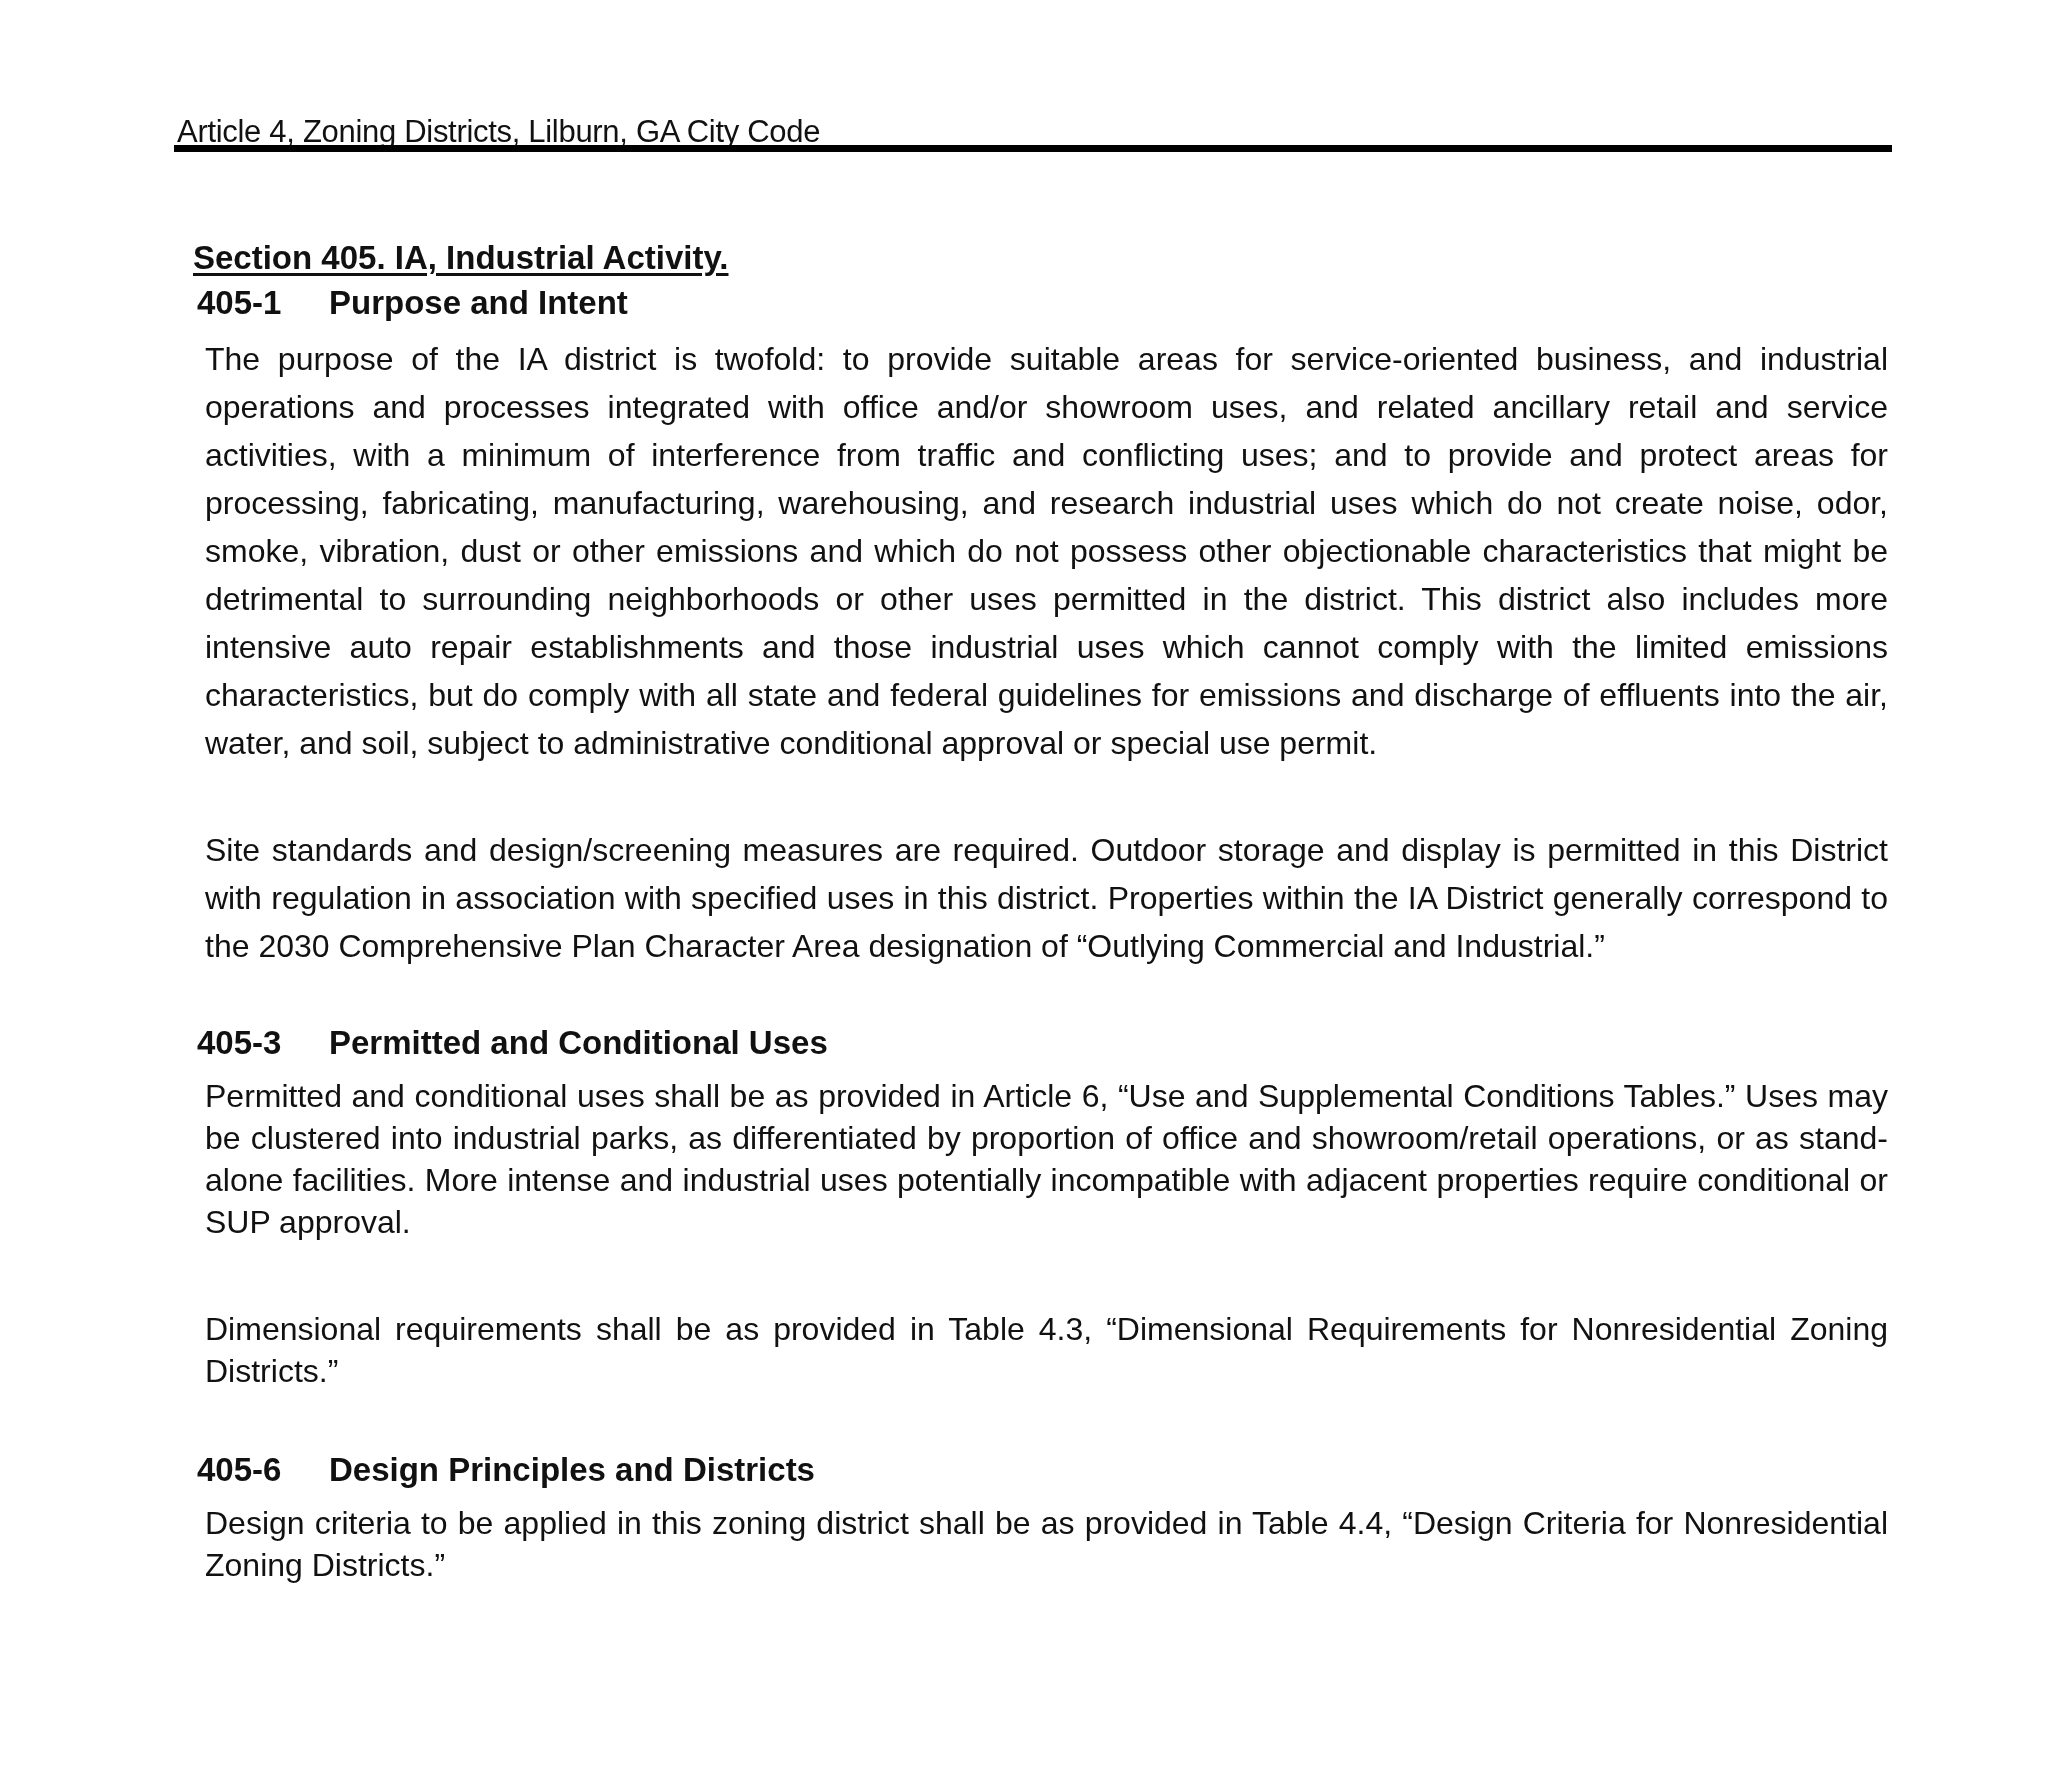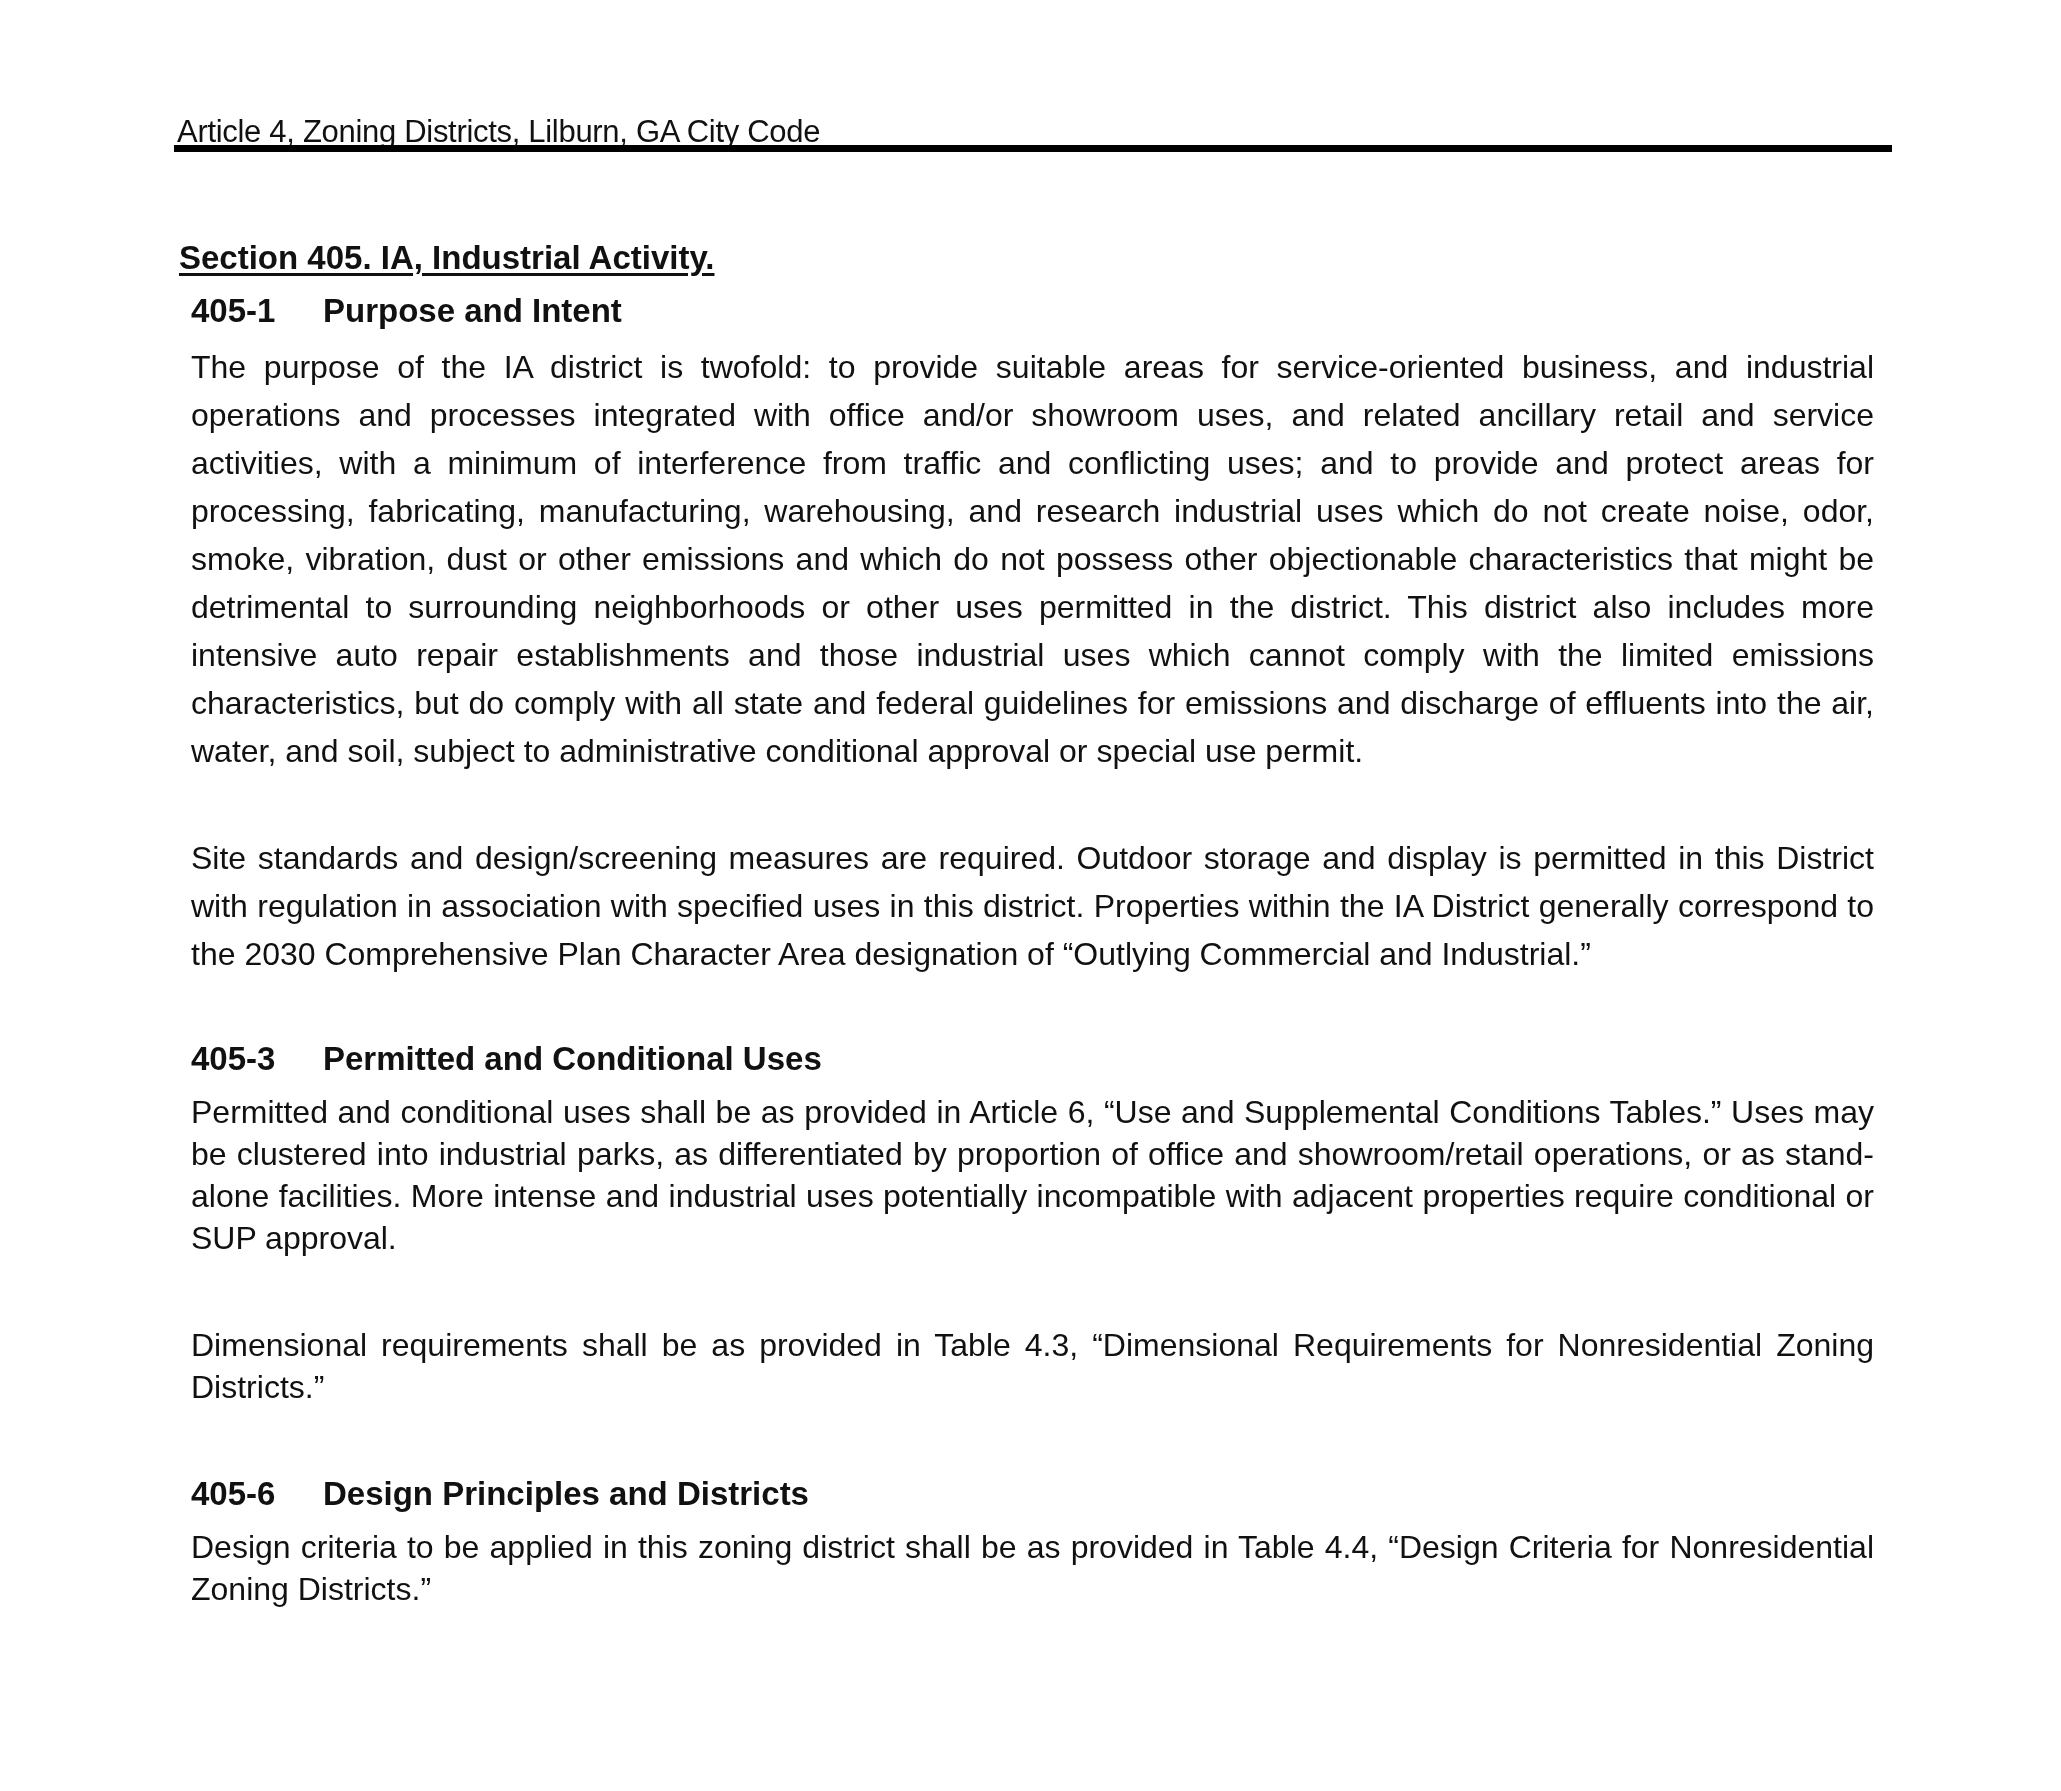--- a/index.html
+++ b/index.html
@@ -1,23 +1,23 @@
 <!DOCTYPE html>
 <html style="font-size:14.3px"><head>
 <meta charset="utf-8">
 <style>
   html, body { margin: 0; padding: 0; background: #ffffff; }
   body { width: 2062px; height: 1791px; position: relative; overflow: hidden;
          font-family: "Liberation Sans", sans-serif; color: #111111; }
   .page { position: absolute; left: 177px; top: 0; width: 1711px; }
   .running-header { position: absolute; top: 114px; left: 0; font-weight: normal; font-size: 31px; letter-spacing: -0.3px; }
   .header-rule { position: absolute; top: 145px; left: -2.7px; width: 1718px; height: 7.2px; background: #000; }
-  .content { position: absolute; top: 237px; left: 2px; width: 1707px; }
+  .content { position: absolute; top: 237px; left: 16px; width: 1707px; }
   .section-title { font-weight: bold; font-size: 33px; text-decoration: underline; text-decoration-thickness: 2.7px; text-underline-offset: 3.6px; line-height: 41px; margin: 0; }
-  .subhead { font-weight: bold; font-size: 33px; line-height: 41px; margin: 12px; white-space: pre; }
+  .subhead { font-weight: bold; font-size: 33px; line-height: 41px; margin: 4px; white-space: pre; }
   .subhead .num { display: inline-block; width: 132px; }
   p { margin: 12px; text-align: justify; text-align-last: left; font-size: 32px; }
   .p-wide { line-height: 48px; }
   .p-tight { line-height: 42px; }
   .gap1 { height: 35px; }
   .gap2 { height: 36px; }
   .gap3 { height: 41px; }
 </style>
 </head>
 <body>

